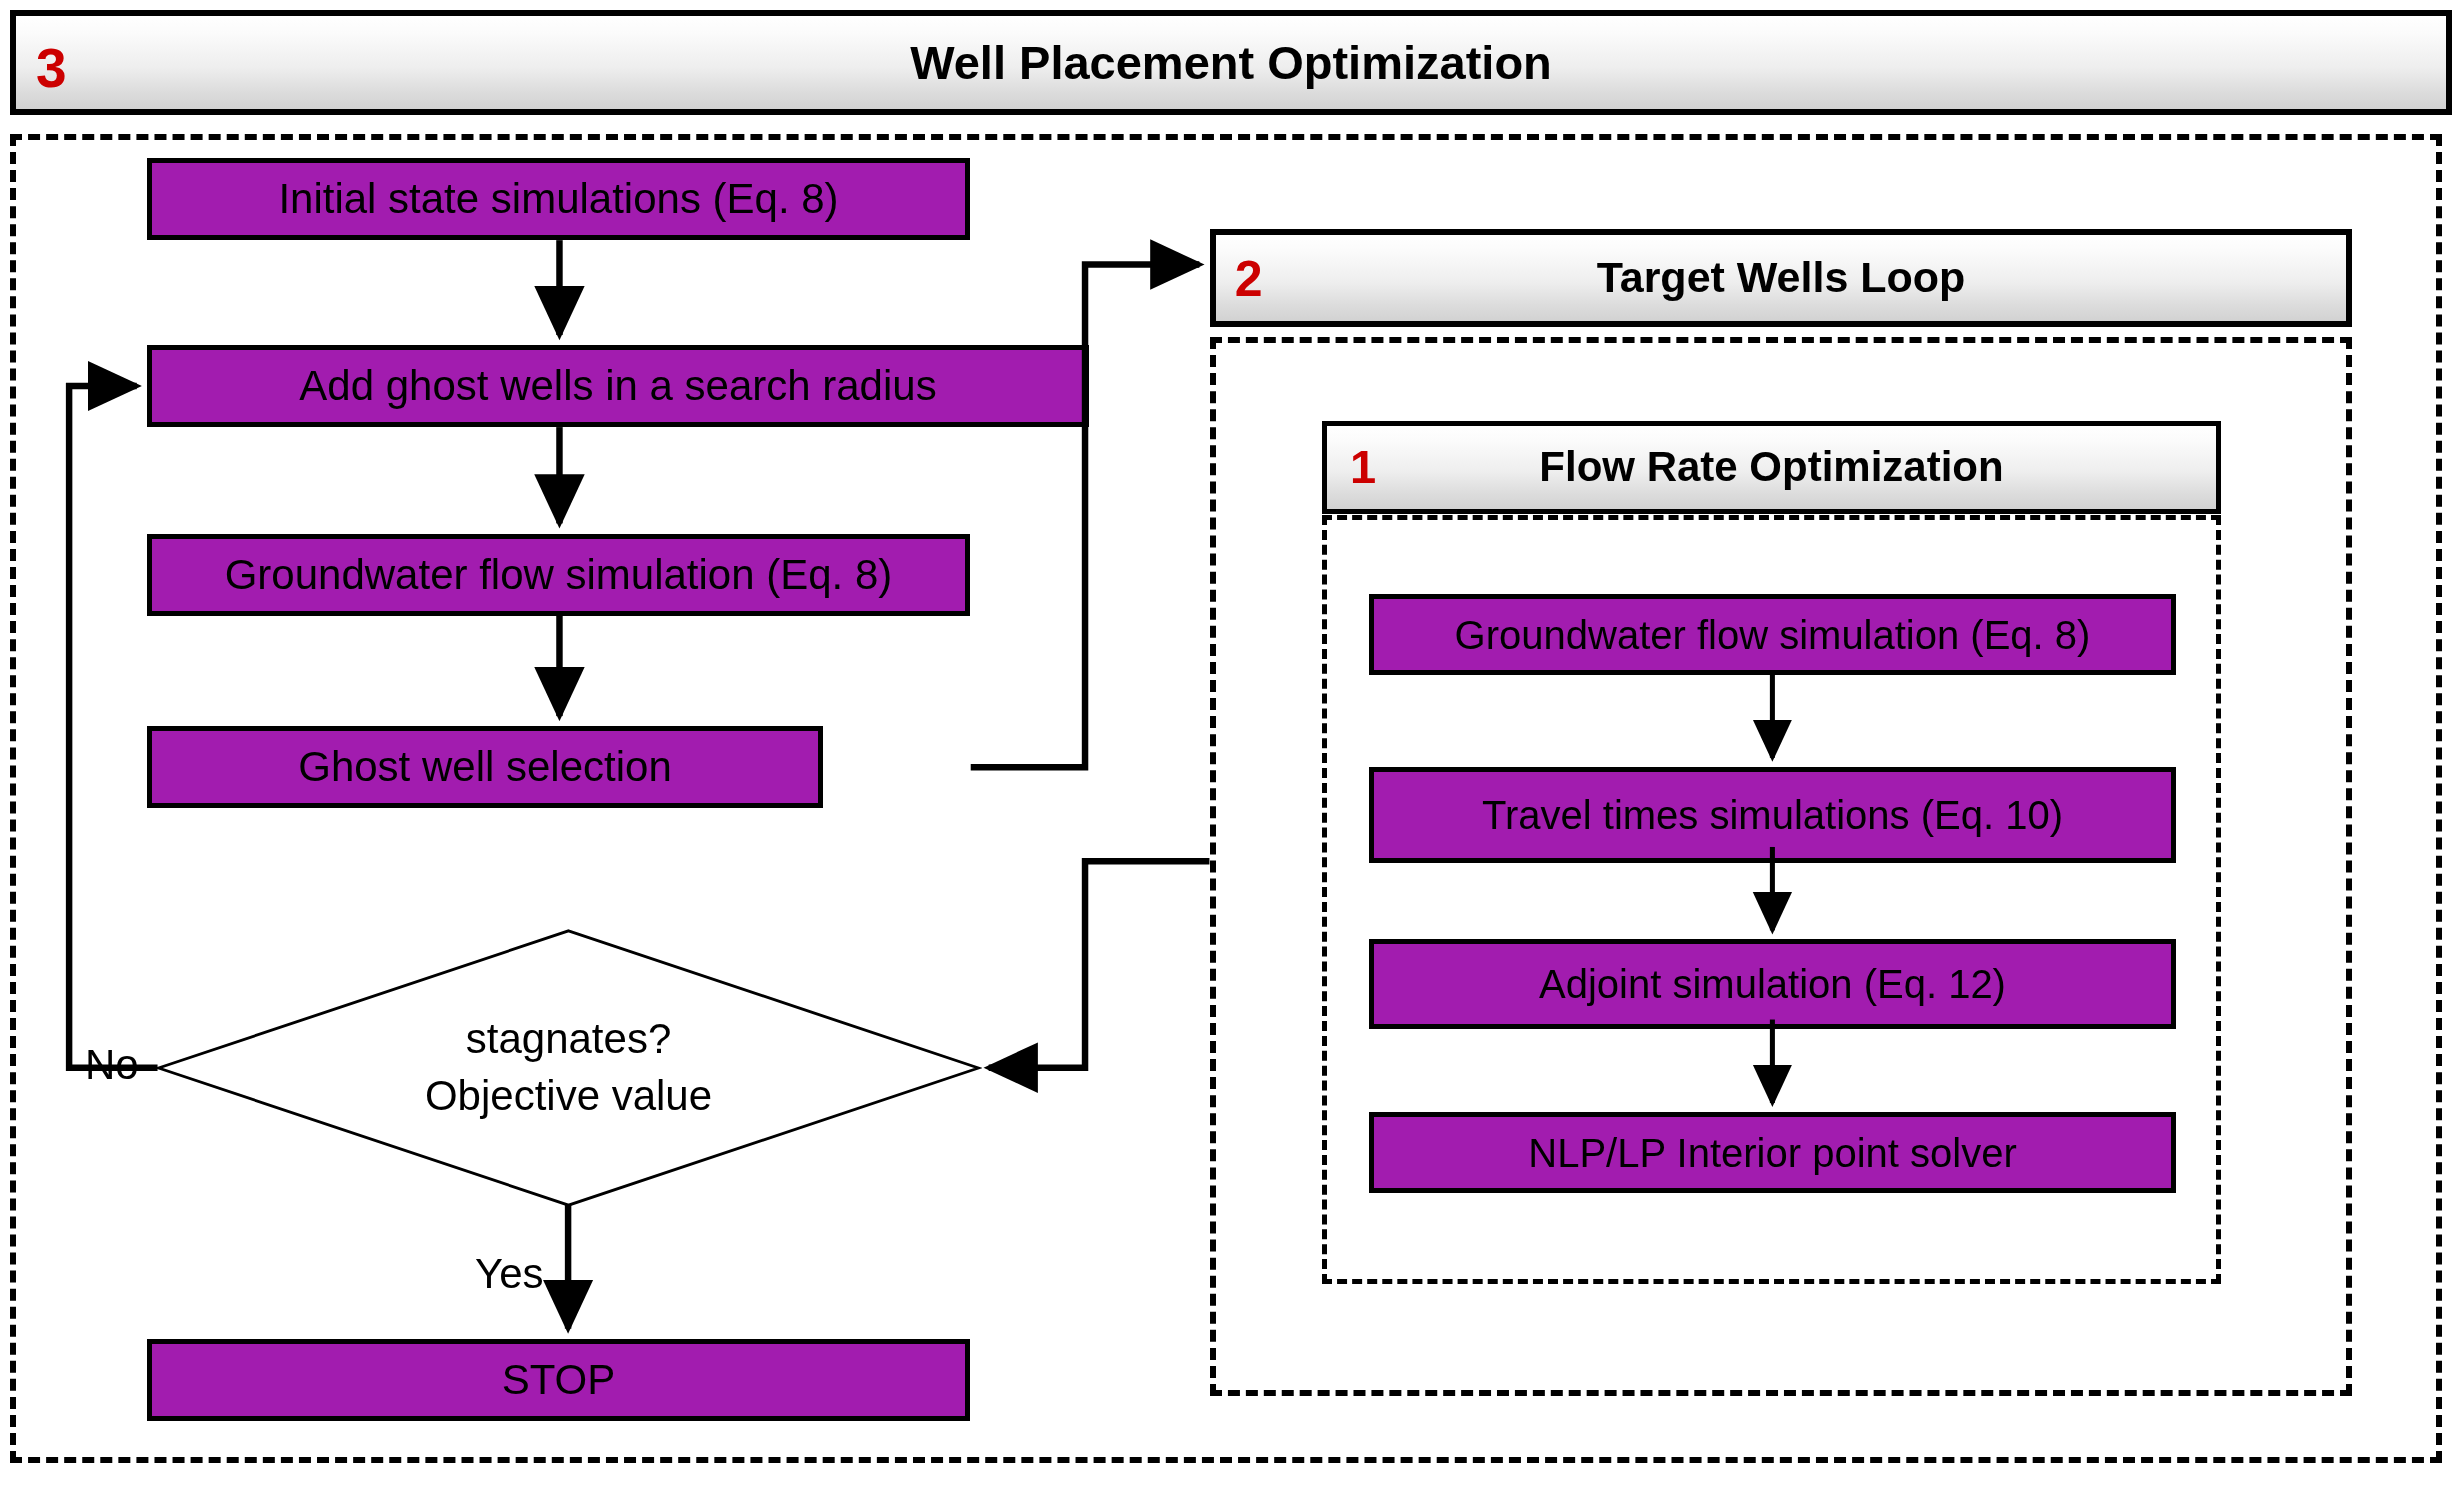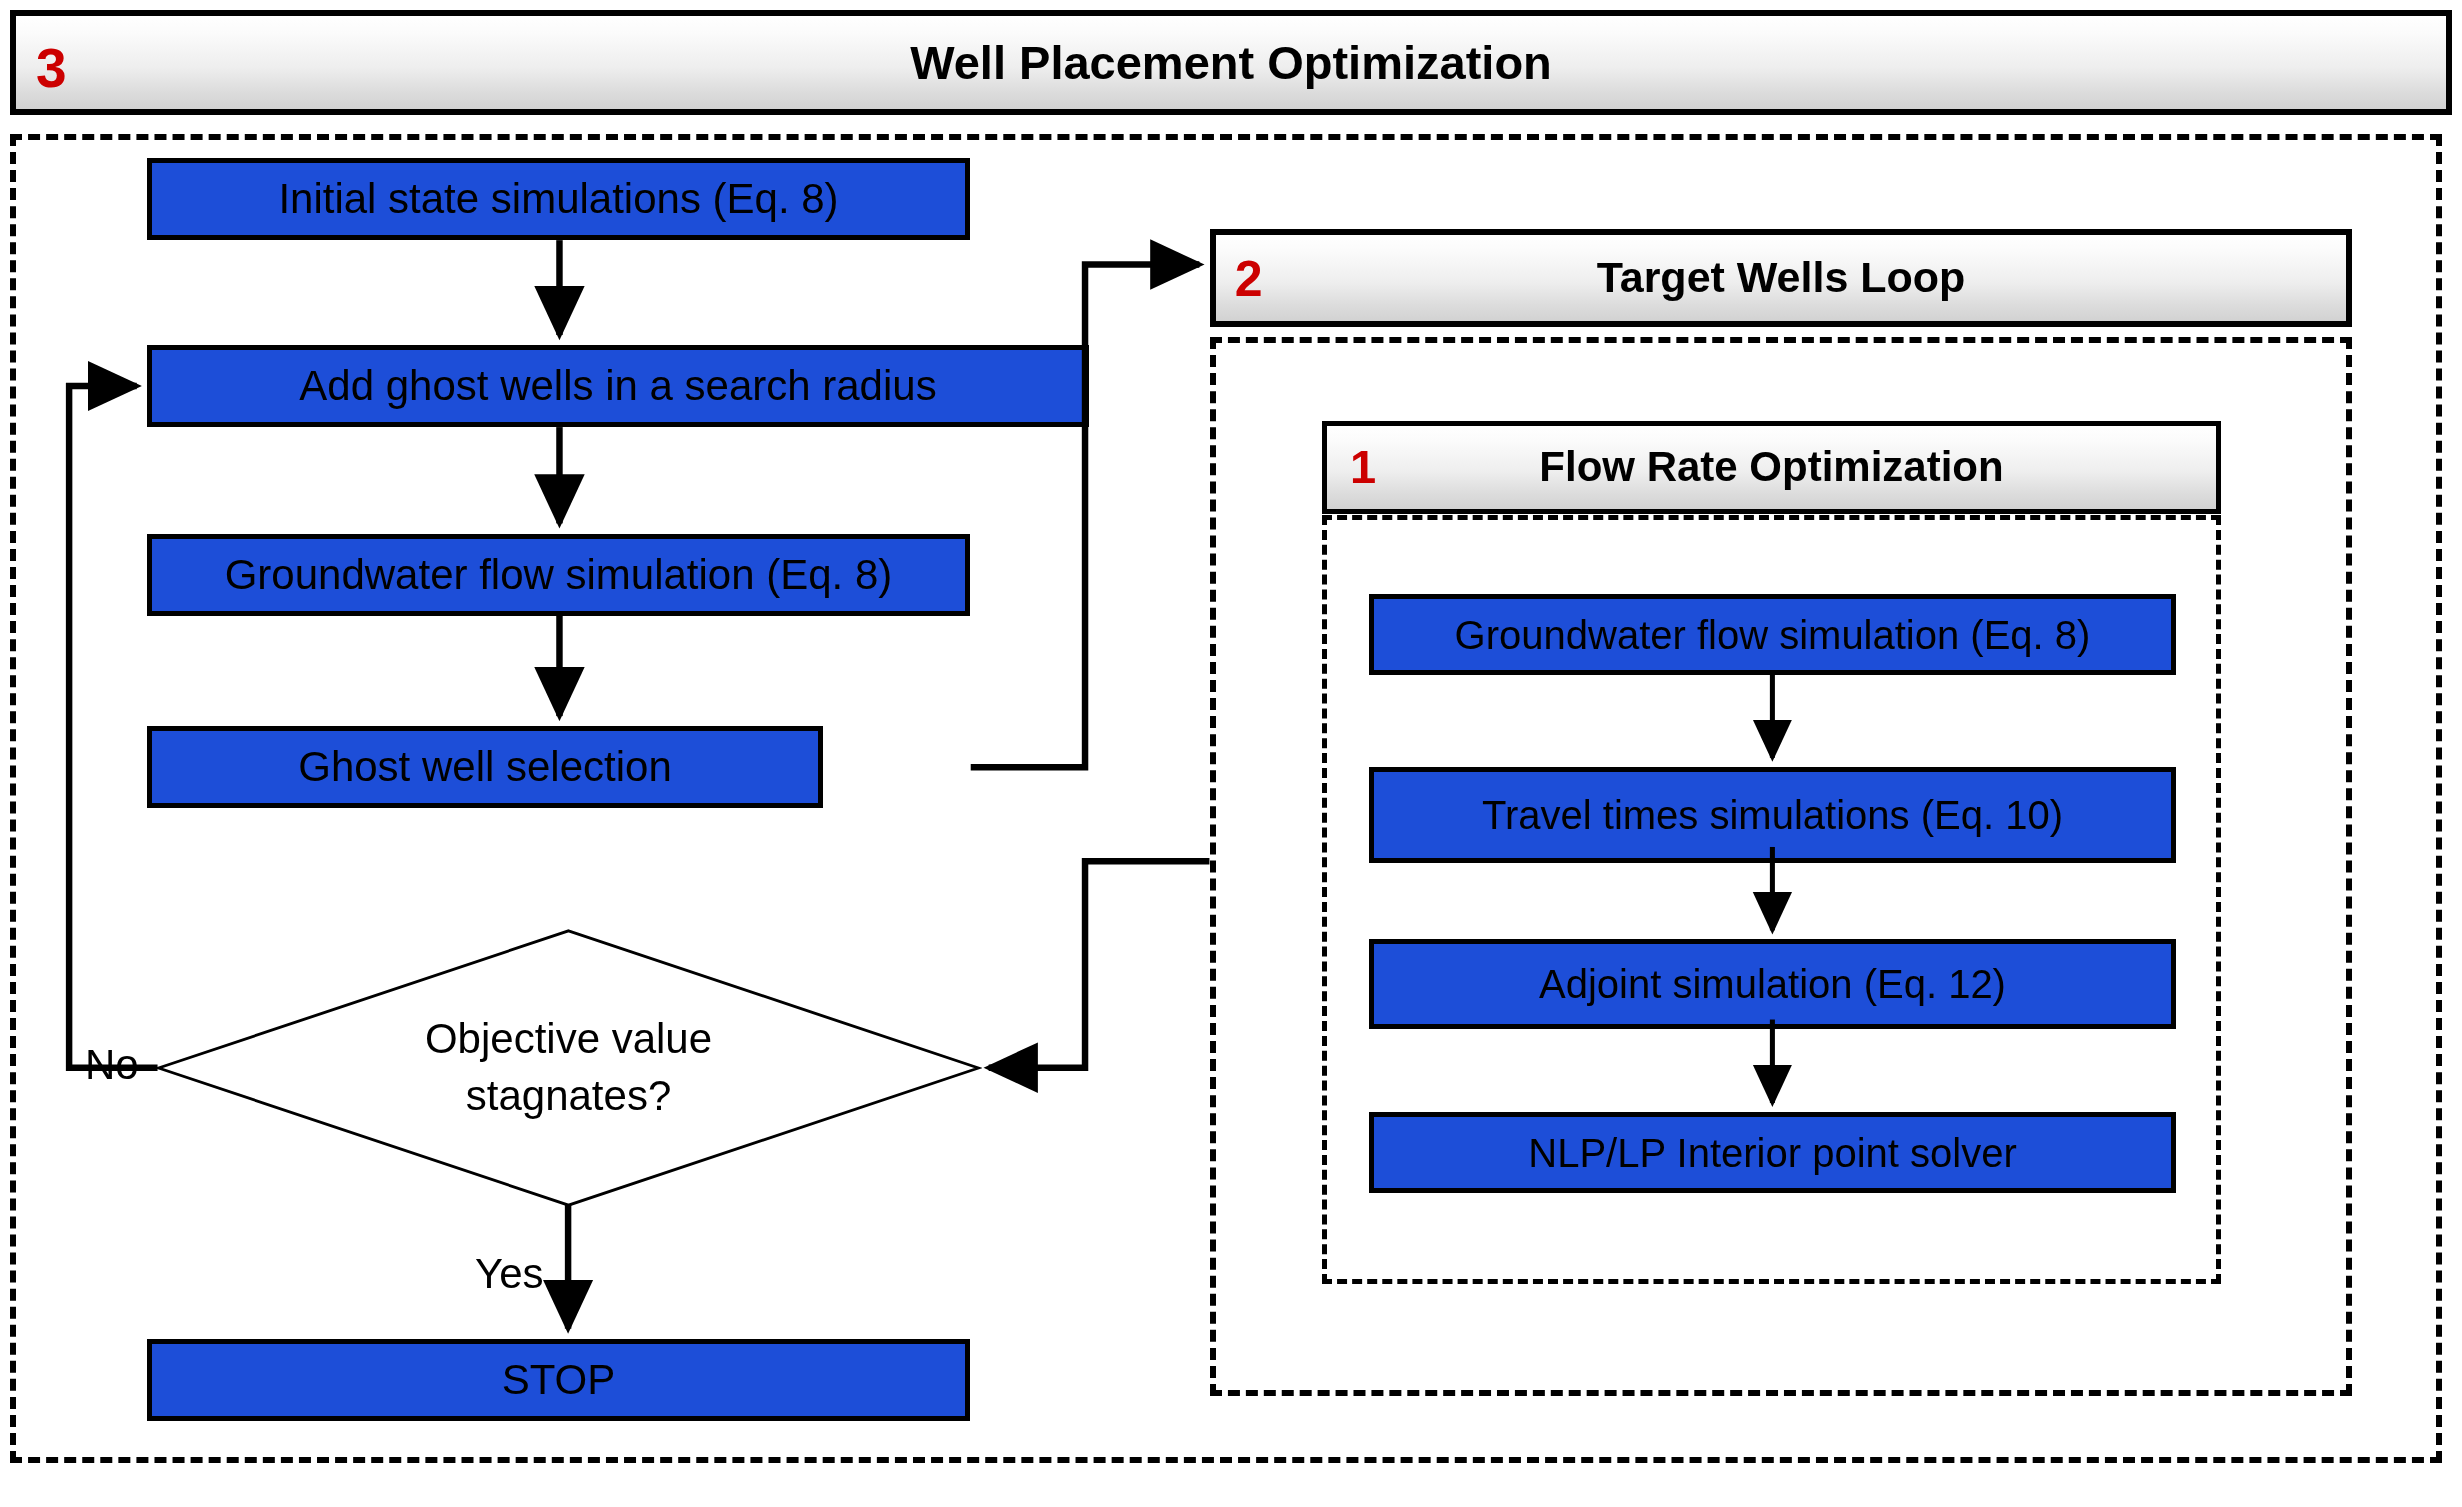--- a/index.html
+++ b/index.html
@@ -36,21 +36,21 @@
     color: #000000;
     font-weight: bold;
     text-align: right;
     line-height: 1.05;
   }
 
   
   .pbox {
     position: absolute;
     box-sizing: border-box;
-    background: #1d4ed8;
+    background: #a21caf;
     border: 5.8px solid #000000;
     display: flex;
     align-items: center;
     justify-content: center;
     color: #000;
     text-align: center;
     line-height: 1.1;
   }
   .pbox.inner { border-width: 5px; }
 
@@ -125,22 +125,22 @@
   <div class="pbox t58" style="left:147px; top:726px; width:676px; height:82px;">
     <span>Ghost well selection</span>
   </div>
 
   <div class="diamond-wrap" style="left:155px; top:928px; width:827px; height:280px;">
     <svg width="827" height="280" viewBox="0 0 1150 390">
       <polygon points="575,4 1146,195 575,386 4,195" fill="#ffffff" stroke="#000000" stroke-width="4"></polygon>
     </svg>
     <div class="diamond-label t58">
       <div>
+        <div>stagnates?</div>
         <div>Objective value</div>
-        <div>stagnates?</div>
       </div>
     </div>
   </div>
 
   <span class="edge-label t58" style="left:85px; top:1044px;">No</span>
 
   <span class="edge-label t58" style="left:475px; top:1253px;">Yes</span>
 
   <div class="pbox t58" style="left:147px; top:1339px; width:823px; height:82px;">
     <span>STOP</span>

